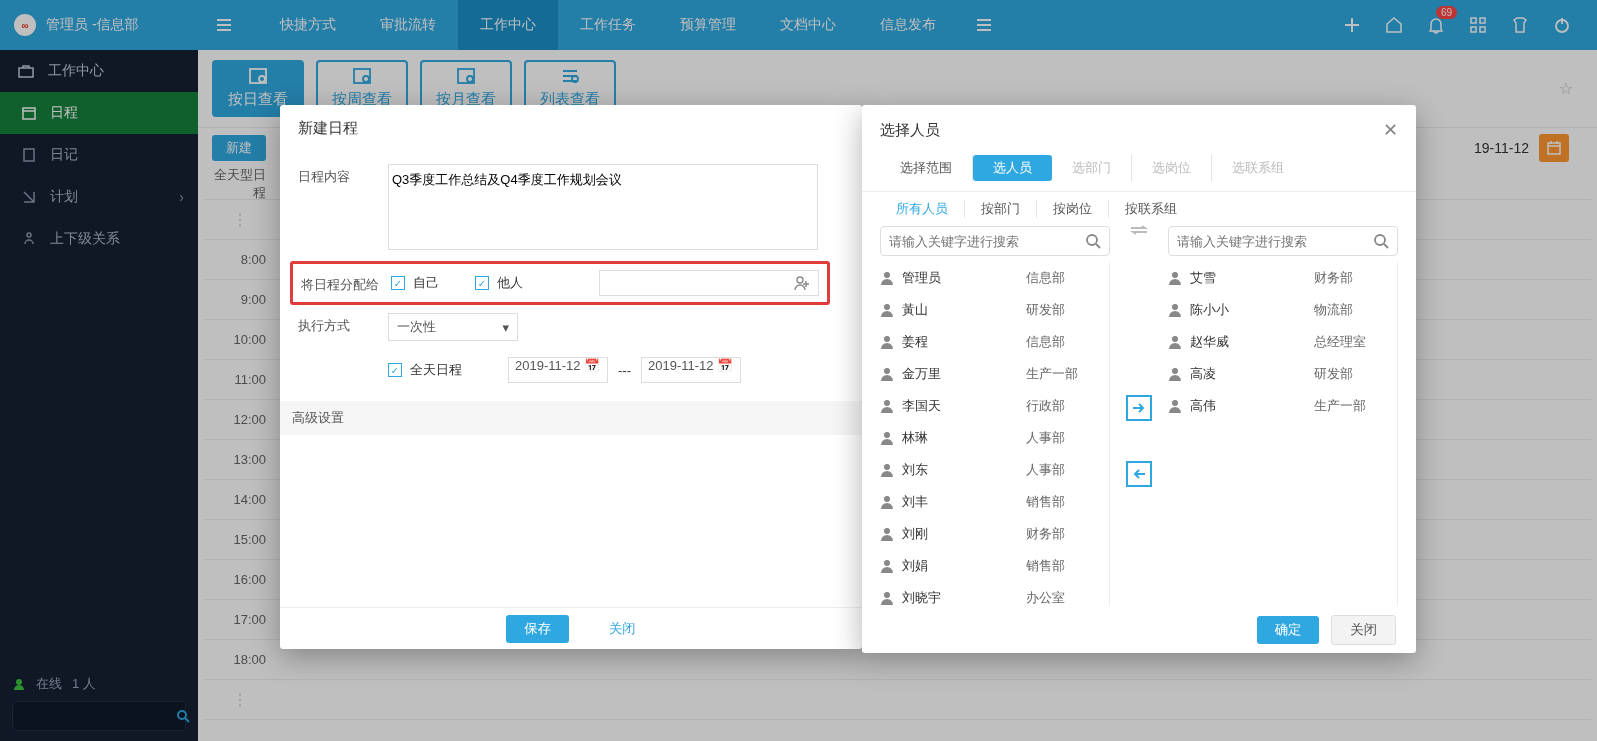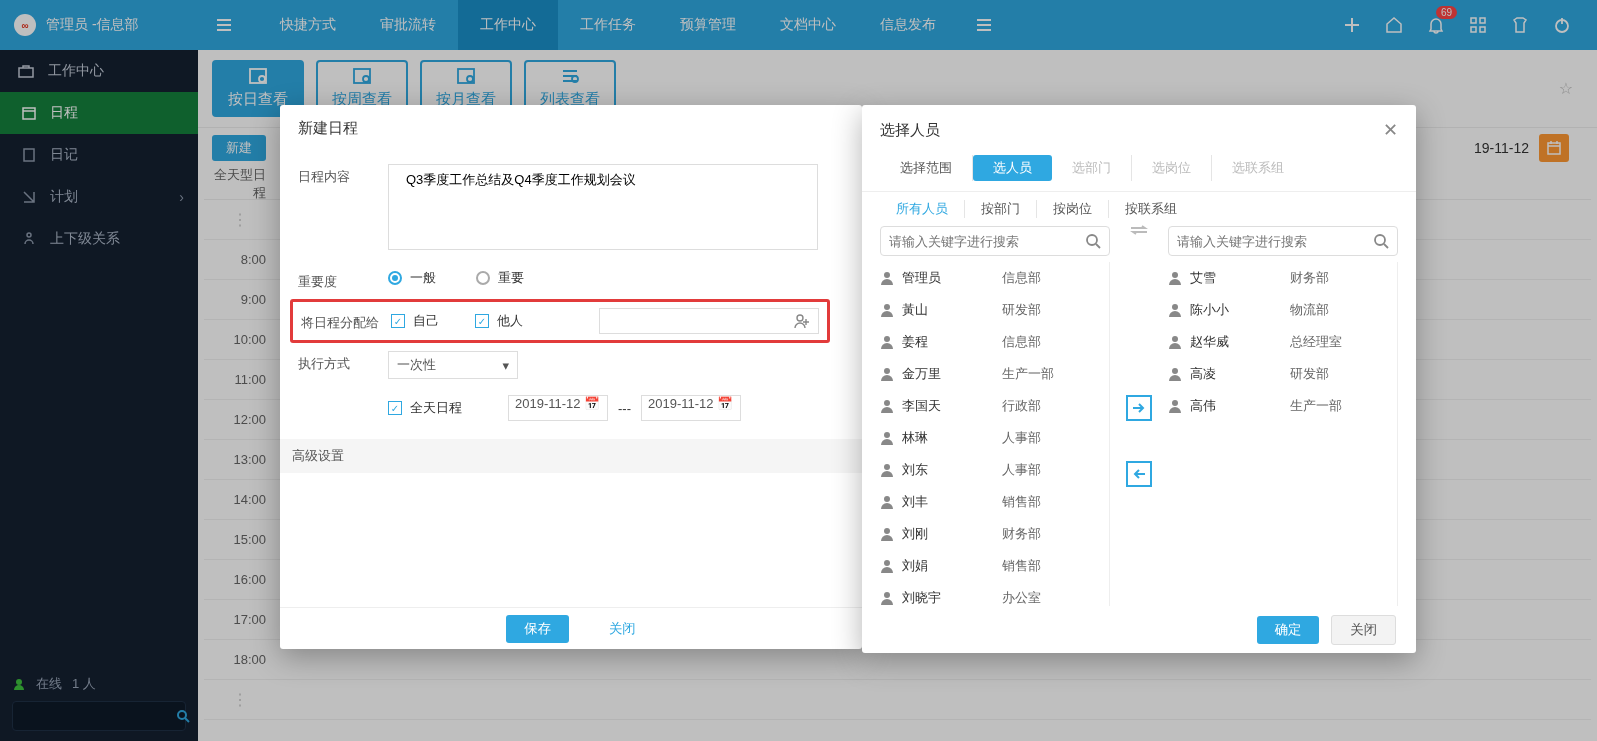--- a/index.html
+++ b/index.html
@@ -51,21 +51,21 @@
 
 .dialog { position: absolute; background: #fff; border-radius: 3px; box-shadow: 0 8px 30px rgba(0,0,0,0.3); font-size: 13px; color: #333; }
 .dlg1 { left: 280px; top: 105px; width: 582px; height: 544px; }
 .dlg2 { left: 862px; top: 105px; width: 554px; height: 548px; }
 
 .dlg-header { padding: 14px 18px; font-size: 15px; font-weight: 500; border-bottom: 0; }
 .dlg-body { padding: 4px 18px; }
 .form-row { display: flex; align-items: flex-start; padding: 8px 0; }
 .form-label { width: 90px; color: #555; padding-top: 4px; }
 .form-field { flex: 1; }
-.textarea { width: 430px; height: 86px; border: 1px solid #ddd; padding: 6px 17px; resize: none; outline: none; font-size: 13px; }
+.textarea { width: 430px; height: 86px; border: 1px solid #ddd; padding: 6px 3px; resize: none; outline: none; font-size: 13px; }
 .radio-group { display: flex; gap: 40px; align-items: center; }
 .radio { display: flex; gap: 8px; align-items: center; }
 .radio-dot { width: 14px; height: 14px; border: 2px solid #2fa8e1; border-radius: 50%; display: flex; align-items: center; justify-content: center; }
 .radio-dot.on::after { content: ''; width: 6px; height: 6px; border-radius: 50%; background: #2fa8e1; }
 .radio-dot.off { border-color: #aaa; }
 .highlight-row { border: 3px solid #e23b3b; border-radius: 3px; padding: 6px 8px; width: 540px; margin-left: -8px; display: flex; align-items: center; }
 .checkwrap { display: flex; align-items: center; gap: 8px; margin-right: 36px; }
 .checkbox { width: 14px; height: 14px; border: 1px solid #2fa8e1; display: flex; align-items: center; justify-content: center; color: #2fa8e1; font-size: 10px; }
 .person-input { margin-left: auto; width: 220px; height: 26px; border: 1px solid #ddd; display: flex; align-items: center; justify-content: flex-end; padding-right: 8px; }
 .select-box { width: 130px; height: 28px; border: 1px solid #ddd; display: flex; align-items: center; justify-content: space-between; padding: 0 8px; color: #555; }
@@ -92,21 +92,21 @@
 .picker-body { display: flex; padding: 0 18px; gap: 14px; height: 380px; }
 .picker-col { flex: 1; display: flex; flex-direction: column; }
 .picker-search { display: flex; align-items: center; border: 1px solid #ddd; border-radius: 4px; height: 30px; padding: 0 8px; margin-bottom: 6px; }
 .picker-search input { flex: 1; border: none; outline: none; font-size: 13px; }
 .picker-list { flex: 1; overflow-y: auto; border-right: 1px solid #eee; padding-right: 4px; }
 .picker-list::-webkit-scrollbar { width: 8px; }
 .picker-list::-webkit-scrollbar-thumb { background: #ccc; border-radius: 4px; }
 .person-row { display: flex; align-items: center; height: 32px; cursor: pointer; }
 .person-row .picon { color: #888; margin-right: 8px; }
 .person-row .name { width: 100px; color: #333; }
-.person-row .dept { color: #666; }
+.person-row .dept { color: #666; margin-left: 24px; }
 .transfer-col { width: 30px; display: flex; flex-direction: column; align-items: center; justify-content: center; gap: 40px; color: #bbb; }
 .transfer-btn { width: 26px; height: 26px; border: 2px solid #2fa8e1; color: #2fa8e1; display: flex; align-items: center; justify-content: center; cursor: pointer; }
 .swap-icons { display:flex; flex-direction:column; gap:6px; color:#bbb; position:relative; top:-120px;}
 .dlg2-footer { position: absolute; bottom: 0; right: 0; height: 46px; display: flex; align-items: center; justify-content: flex-end; gap: 12px; padding-right: 20px; }
 .btn-default { background: #f3f3f3; border: 1px solid #ddd; color: #555; padding: 5px 18px; border-radius: 3px; cursor: pointer; }
 
 svg { display: block; }
 .chev { margin-left: auto; padding-right: 14px; color: #8d99ab; }
 </style>
 </head>
@@ -325,33 +325,20 @@
 
 <div class="backdrop"></div>
 
 <div class="dialog dlg1">
   <div class="dlg-header">新建日程</div>
   <div class="dlg-body">
     <div class="form-row">
       <div class="form-label">日程内容</div>
       <div class="form-field"><textarea class="textarea" style="">Q3季度工作总结及Q4季度工作规划会议</textarea></div>
     </div>
-    <div class="form-row">
-      <div class="form-label">重要度</div>
-      <div class="form-field radio-group">
-        <label class="radio">
-            <span class="radio-dot on"></span>
-            <span>一般</span>
-          </label>
-        <label class="radio">
-            <span class="radio-dot off"></span>
-            <span>重要</span>
-          </label>
-      </div>
-    </div>
     <div class="highlight-row">
       <div class="form-label" style="width:90px">将日程分配给</div>
       <div class="checkwrap">
           <span class="checkbox">✓</span>
           <span>自己</span>
         </div>
       <div class="checkwrap">
           <span class="checkbox">✓</span>
           <span>他人</span>
         </div>

